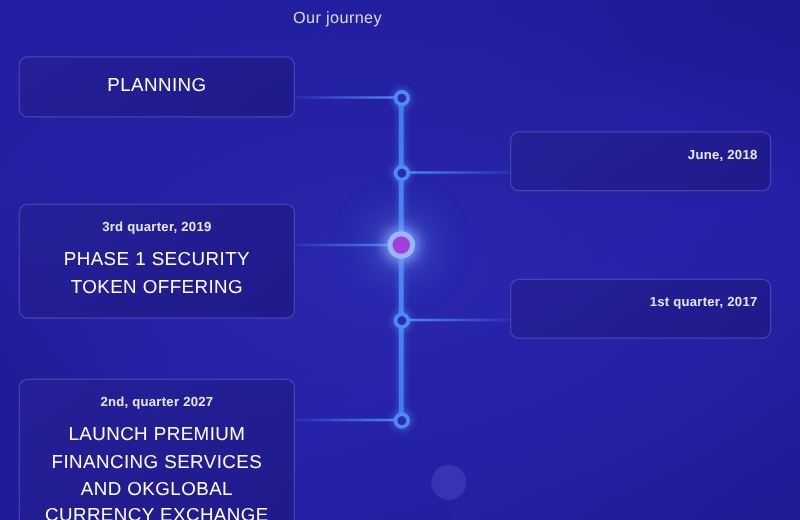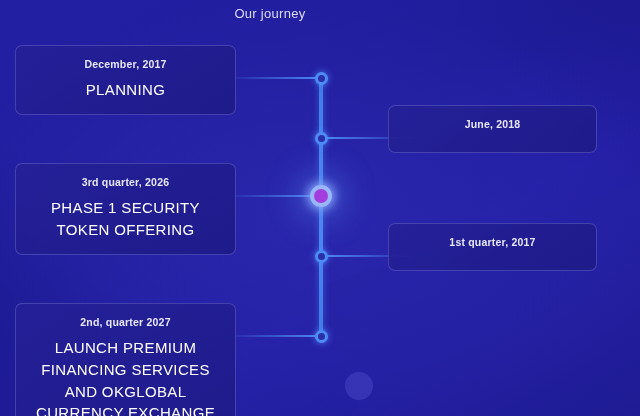--- a/index.html
+++ b/index.html
@@ -149,23 +149,24 @@
     padding: 12px 10px 13px;
     text-align: center;
     color: #ffffff;
   }
   .milestone.left .card {
     right: 404px;
     width: 221px;
     top: -33px;
   }
   .milestone.right .card {
-    left: 388px;
+    left: 408px;
     width: 209px;
     top: -33px;
+    text-align: right;
   }
   .card.tall { top: -45px; }
 
   .card-date {
     font-size: 10.5px;
     font-weight: 700;
     color: #e7e7fb;
     letter-spacing: 0.2px;
     margin-bottom: 9px;
   }
@@ -190,38 +191,37 @@
   <div class="deco-circle"></div>
 
   <div id="page-title">Our journey</div>
 
   <div class="spine"></div>
 
   <div class="milestone left" style="top:78px;">
     <div class="connector"></div>
     <div class="node"></div>
     <div class="card">
-      <div class="card-date">December, 2017</div>
       <div class="card-title">PLANNING</div>
     </div>
   </div>
 
   <div class="milestone right" style="top:138px;">
     <div class="connector"></div>
     <div class="node"></div>
     <div class="card">
       <div class="card-date">June, 2018</div>
     </div>
   </div>
 
   <div class="milestone left" style="top:196px;">
     <div class="connector"></div>
     <div class="node active"></div>
     <div class="card">
-      <div class="card-date">3rd quarter, 2026</div>
+      <div class="card-date">3rd quarter, 2019</div>
       <div class="card-title">PHASE 1 SECURITY TOKEN OFFERING</div>
     </div>
   </div>
 
   <div class="milestone right" style="top:256px;">
     <div class="connector"></div>
     <div class="node"></div>
     <div class="card tall">
       <div class="card-date">1st quarter, 2017</div>
     </div>

